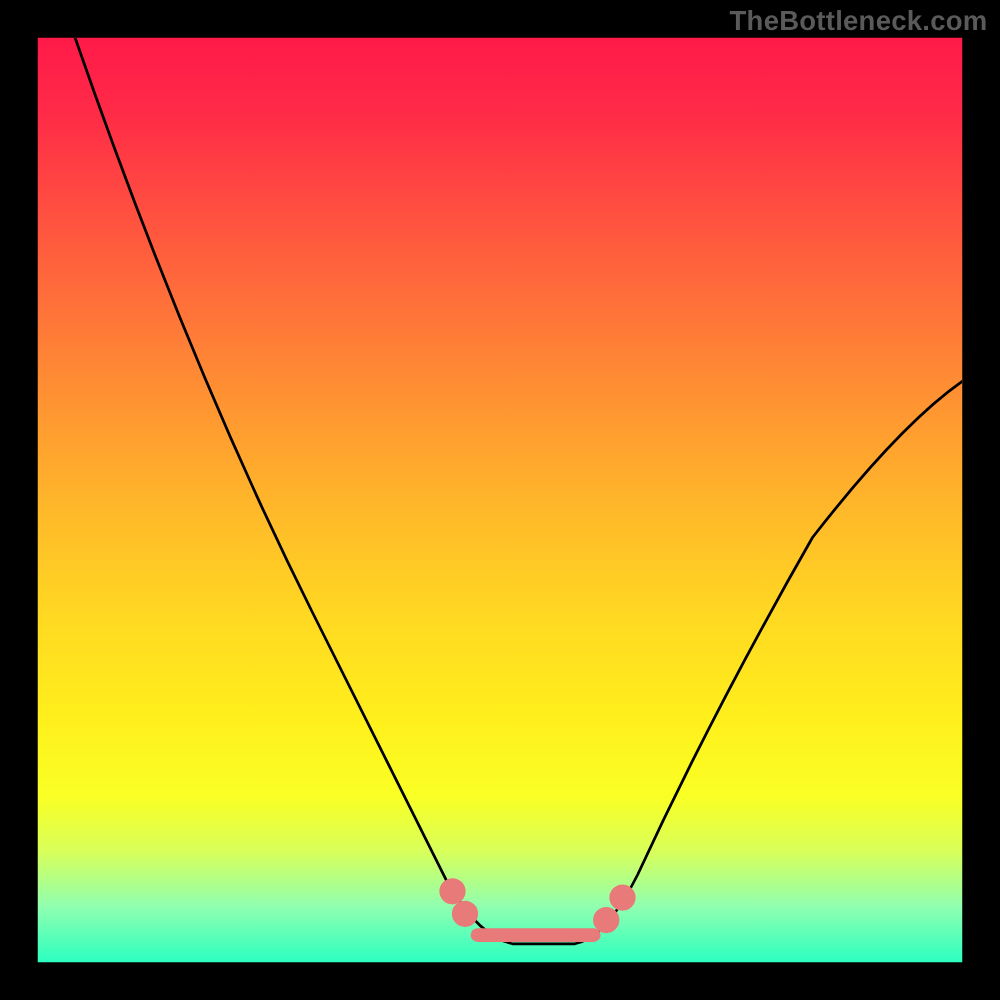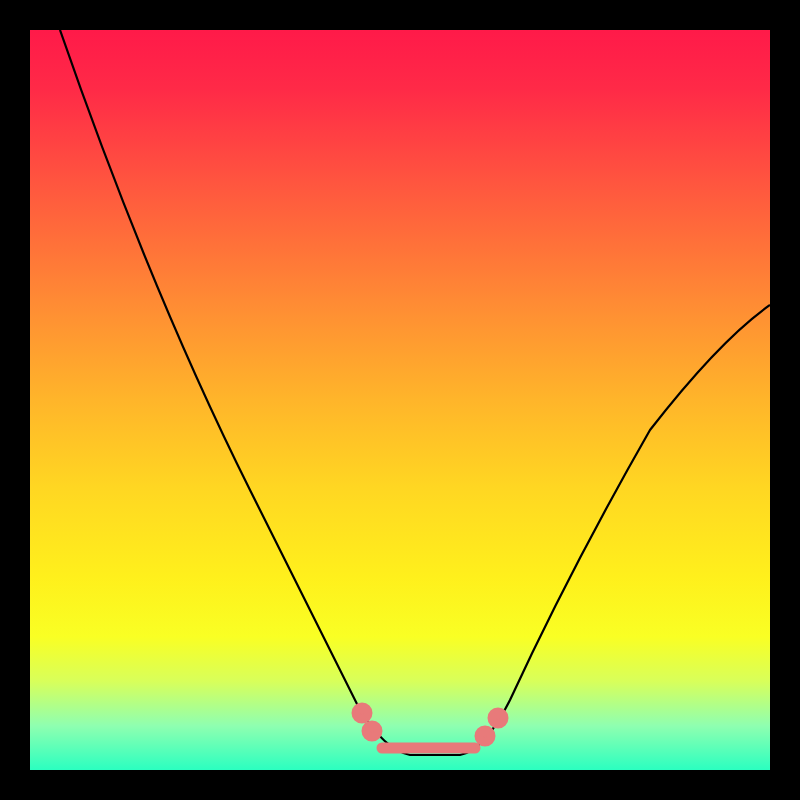--- a/index.html
+++ b/index.html
@@ -56,20 +56,21 @@
     position: absolute;
     inset: 0;
     width: 100%;
     height: 100%;
   }
 </style>
 </head>
 <body>
 
 <div class="frame">
+  <div class="watermark">TheBottleneck.com</div>
 
   <div class="plot-area">
     <div class="gradient"></div>
 
     <svg class="curve" viewBox="0 0 740 740" preserveAspectRatio="none">
 
       <path d="M 30 0
                Q 120 260 220 460
                Q 290 600 330 680
                Q 355 720 380 725

